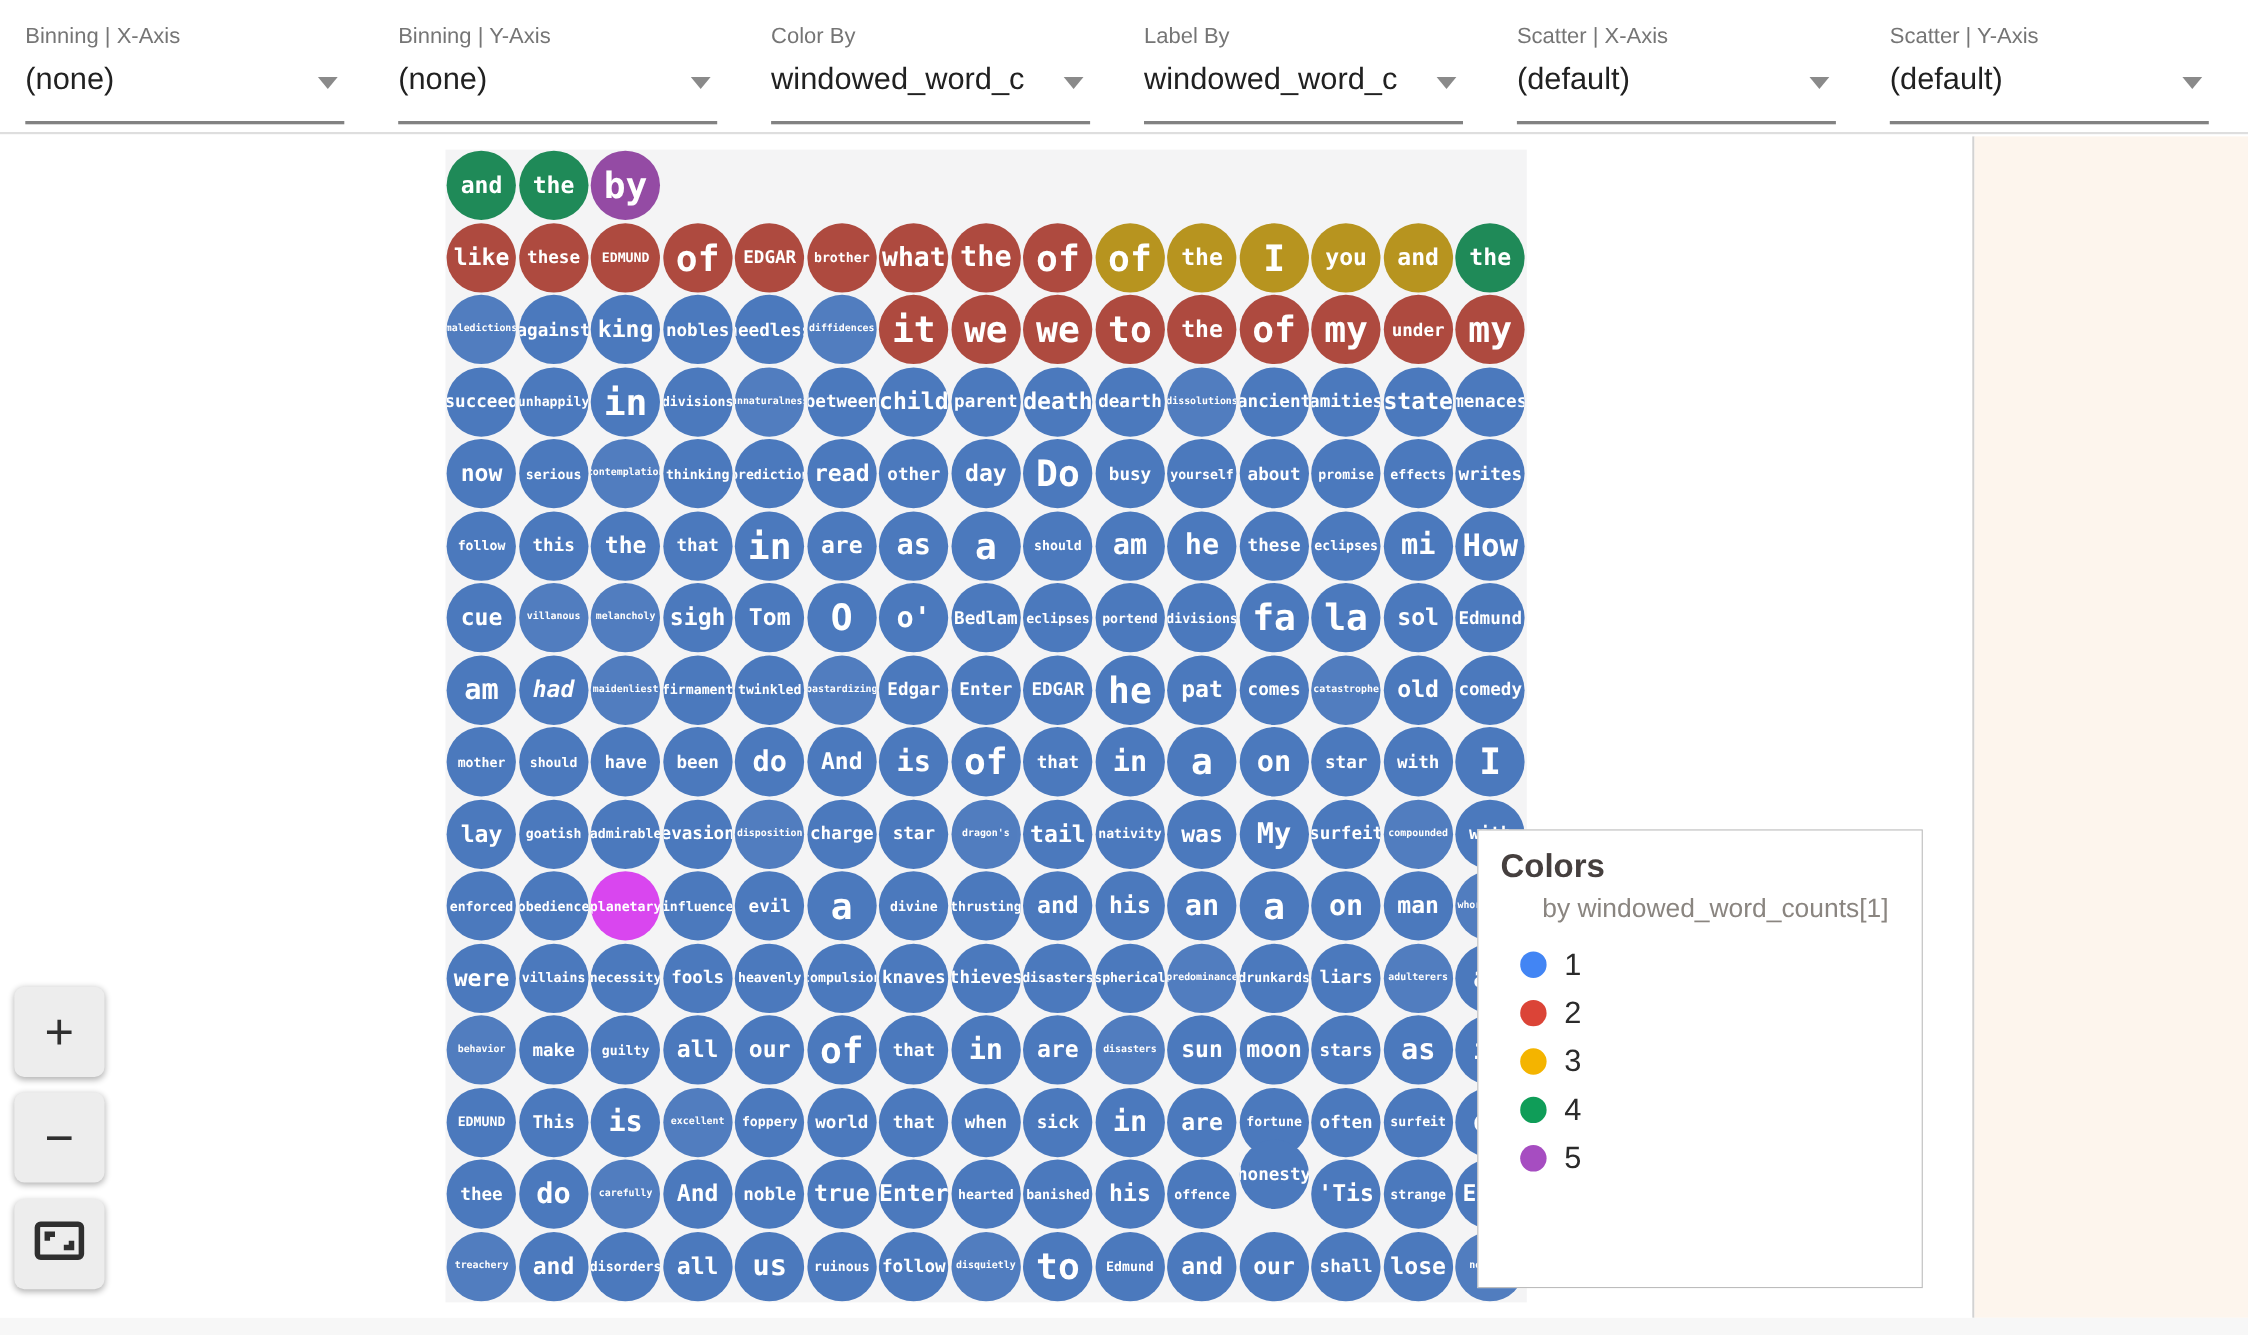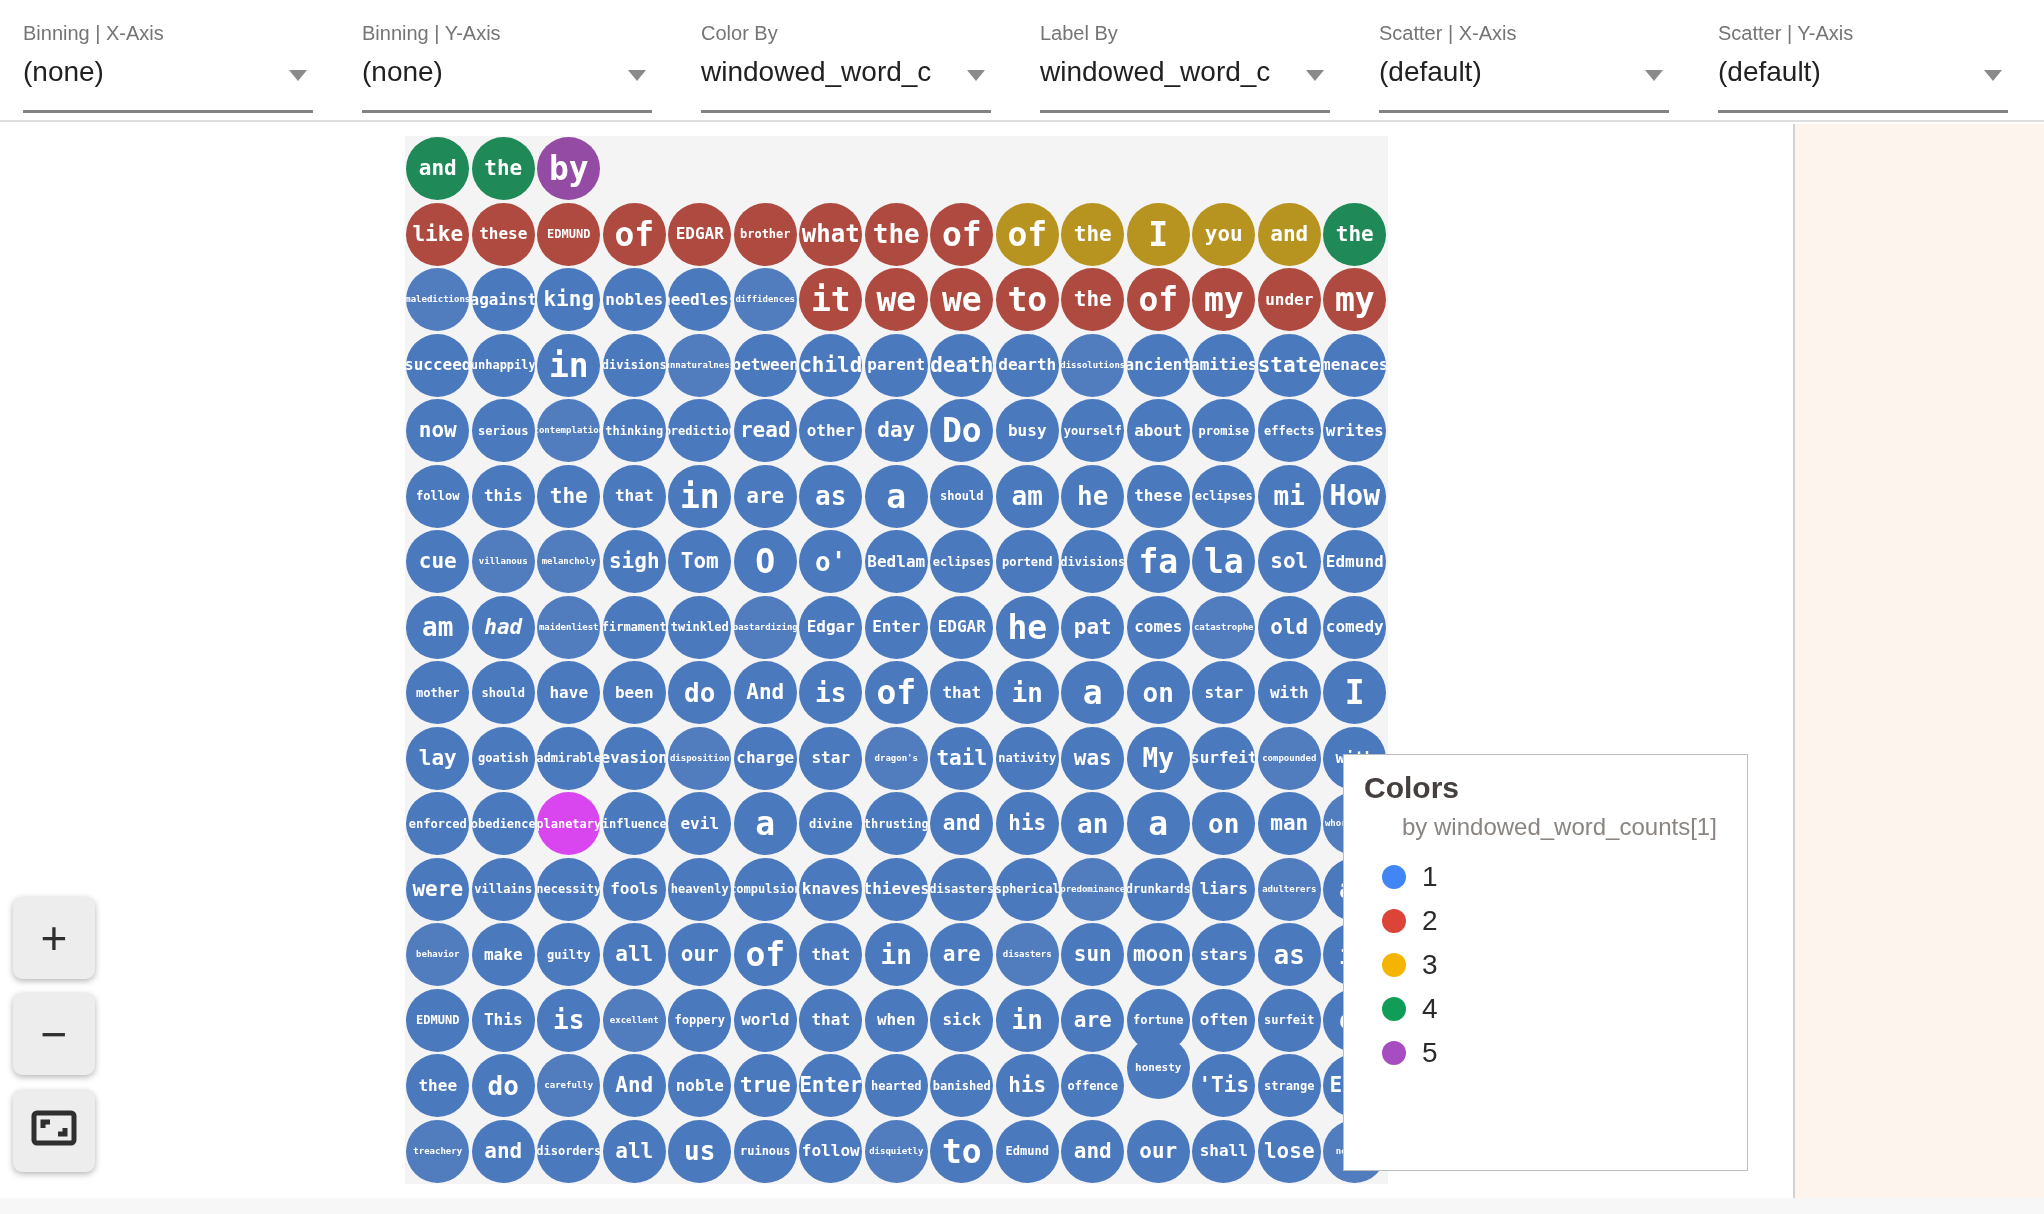--- a/index.html
+++ b/index.html
@@ -306,21 +306,21 @@
       <div class="circle" style="left: 66.75px; top: 918.25px; background: rgb(75, 121, 189); font-size: 26px;">do</div>
       <div class="circle" style="left: 132.25px; top: 918.25px; background: rgb(75, 121, 189); font-size: 9px; opacity: 0.96;">carefully</div>
       <div class="circle" style="left: 197.75px; top: 918.25px; background: rgb(75, 121, 189); font-size: 21px;">And</div>
       <div class="circle" style="left: 263.25px; top: 918.25px; background: rgb(75, 121, 189); font-size: 16px;">noble</div>
       <div class="circle" style="left: 328.75px; top: 918.25px; background: rgb(75, 121, 189); font-size: 21px;">true</div>
       <div class="circle" style="left: 394.25px; top: 918.25px; background: rgb(75, 121, 189); font-size: 21px;">Enter</div>
       <div class="circle" style="left: 459.75px; top: 918.25px; background: rgb(75, 121, 189); font-size: 12px;">hearted</div>
       <div class="circle" style="left: 525.25px; top: 918.25px; background: rgb(75, 121, 189); font-size: 12px;">banished</div>
       <div class="circle" style="left: 590.75px; top: 918.25px; background: rgb(75, 121, 189); font-size: 21px;">his</div>
       <div class="circle" style="left: 656.25px; top: 918.25px; background: rgb(75, 121, 189); font-size: 12px;">offence</div>
-      <div class="circle" style="left: 721.75px; top: 900px; background: rgb(75, 121, 189); font-size: 11px; text-align: right;">honesty</div>
+      <div class="circle" style="left: 721.75px; top: 900px; background: rgb(75, 121, 189); font-size: 16px; text-align: right;">honesty</div>
       <div class="circle" style="left: 787.25px; top: 918.25px; background: rgb(75, 121, 189); font-size: 21px;">'Tis</div>
       <div class="circle" style="left: 852.75px; top: 918.25px; background: rgb(75, 121, 189); font-size: 12px;">strange</div>
       <div class="circle" style="left: 918.25px; top: 918.25px; background: rgb(75, 121, 189); font-size: 21px;">Exit</div>
       <div class="circle" style="left: 1.25px; top: 983.75px; background: rgb(75, 121, 189); font-size: 9px; opacity: 0.96;">treachery</div>
       <div class="circle" style="left: 66.75px; top: 983.75px; background: rgb(75, 121, 189); font-size: 21px;">and</div>
       <div class="circle" style="left: 132.25px; top: 983.75px; background: rgb(75, 121, 189); font-size: 12px;">disorders</div>
       <div class="circle" style="left: 197.75px; top: 983.75px; background: rgb(75, 121, 189); font-size: 21px;">all</div>
       <div class="circle" style="left: 263.25px; top: 983.75px; background: rgb(75, 121, 189); font-size: 26px;">us</div>
       <div class="circle" style="left: 328.75px; top: 983.75px; background: rgb(75, 121, 189); font-size: 12px;">ruinous</div>
       <div class="circle" style="left: 394.25px; top: 983.75px; background: rgb(75, 121, 189); font-size: 16px;">follow</div>

